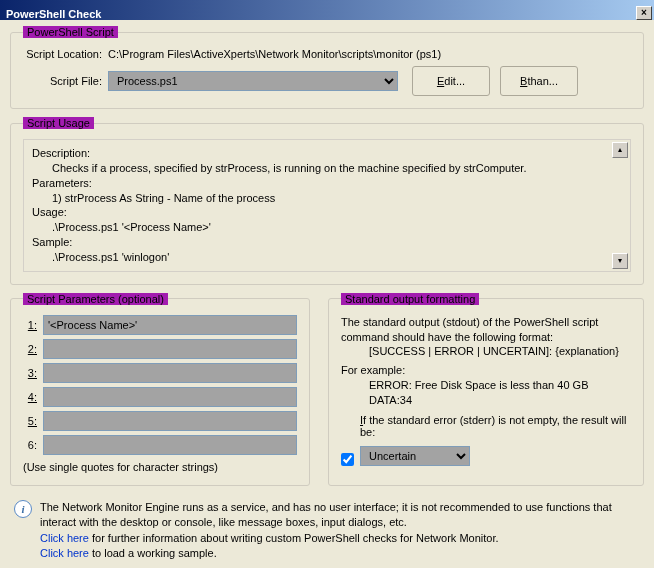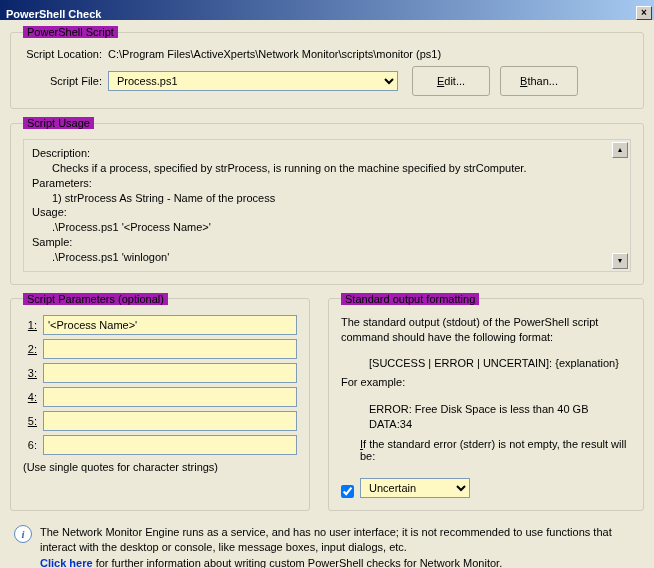--- a/index.html
+++ b/index.html
@@ -48,21 +48,21 @@
 }
 fieldset > legend {
   padding: 0 4px;
   background: #a21caf;
   color: #000;
 }
 .row { display: flex; align-items: center; margin-bottom: 6px; }
 .label-col { width: 85px; text-align: right; padding-right: 6px; }
 .input-sunken {
   border: 1px solid #7f9db9;
-  background: #fef9c3;
+  background: #a3a3a3;
   height: 20px;
   padding: 1px 4px;
   font-family: inherit;
   font-size: 11px;
 }
 .readonly-text { color: #000; }
 select.input-sunken { height: 20px; }
 .btn {
   height: 30px;
   min-width: 78px;
@@ -98,37 +98,37 @@
 .usage-box .scroll-up { top: 2px; }
 .usage-box .scroll-down { bottom: 2px; }
 .usage-indent { padding-left: 20px; display: block; }
 .two-col { display: flex; gap: 18px; }
 .two-col > fieldset { flex: 1; }
 .param-row { display: flex; align-items: center; margin-bottom: 4px; }
 .param-row .pnum { width: 20px; text-align: right; padding-right: 6px; text-decoration: underline; }
 .param-row .pnum.nounder { text-decoration: none; }
 .param-row input { flex: 1; }
 .stdout-text { line-height: 1.35; margin-bottom: 4px; }
-.stdout-indent { padding-left: 28px; display: block; margin-top: 12px; }
+.stdout-indent { padding-left: 28px; display: block; }
 .chk-row { display: flex; align-items: flex-end; gap: 6px; margin-top: 6px; }
 .chk-row input[type="checkbox"] { margin-top: 1px; }
 .info-row { display: flex; gap: 8px; margin: 6px 4px 12px 4px; line-height: 1.4; }
 .info-icon {
   width: 18px; height: 18px; flex-shrink: 0;
   border-radius: 50%;
   background: #fff;
   border: 1px solid #5a8ac6;
   text-align: center;
   font-weight: bold;
   font-style: italic;
   font-family: Georgia, serif;
   color: #3a6ea5;
   line-height: 16px;
 }
-.link { color: #0033cc; cursor: pointer; font-weight: bold; }
+.link { color: #0033cc; cursor: pointer; }
 .bottom-bar { display: flex; padding: 0 4px; }
 .bottom-bar .spacer { flex: 1; }
 .bottom-bar .btn { margin-left: 8px; }
 .underline-accel { text-decoration: underline; }
 </style>
 </head>
 <body>
 
 <div class="titlebar">
   <span class="titlebar-title">PowerShell Check</span>
@@ -208,21 +208,21 @@
         <span class="stdout-indent">[SUCCESS | ERROR | UNCERTAIN]: {explanation}</span>
       </div>
       <div class="stdout-text">
         <span>For example:</span>
         <span class="stdout-indent">ERROR: Free Disk Space is less than 40 GB DATA:34</span>
       </div>
       <div class="chk-row">
         <input type="checkbox" checked="" style="">
         <div style="flex:1;">
           <div><span class="underline-accel">I</span><span>f the standard error (stderr) is not empty, the result will be:</span></div>
-          <select class="input-sunken" style="width:110px; margin-top:16px;">
+          <select class="input-sunken" style="width:110px; margin-top:8px;">
             <option>Uncertain</option>
           </select>
         </div>
       </div>
     </fieldset>
   </div>
 
   <div class="info-row">
     <div class="info-icon">i</div>
     <div>

